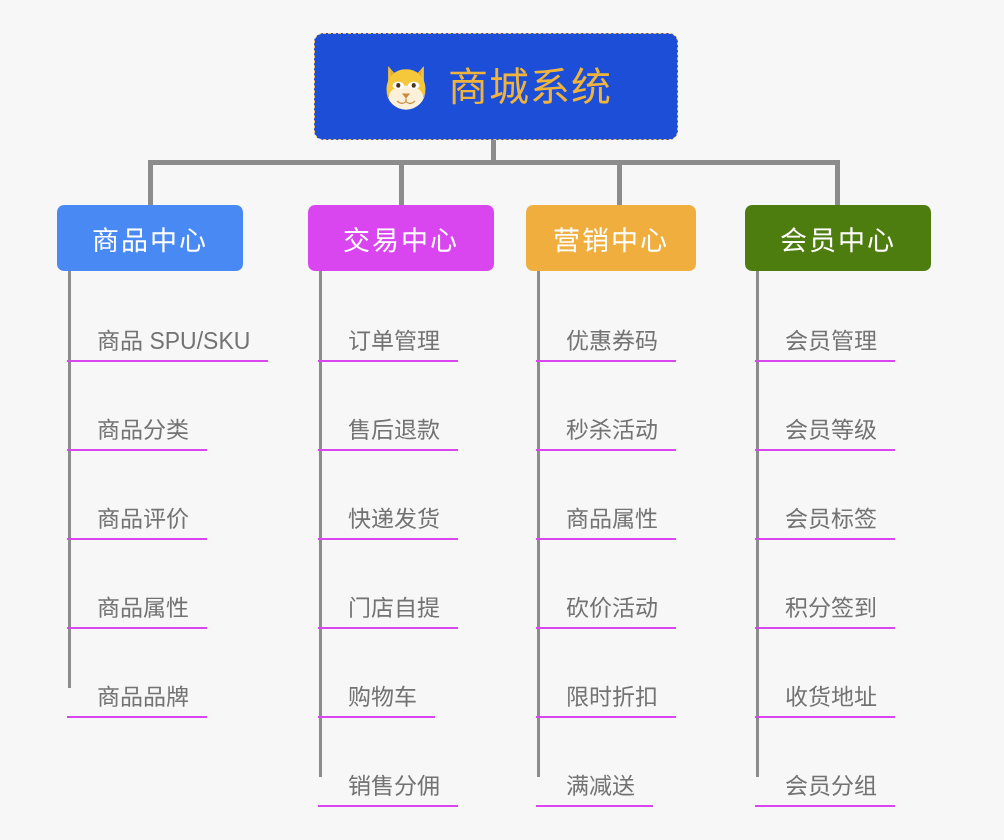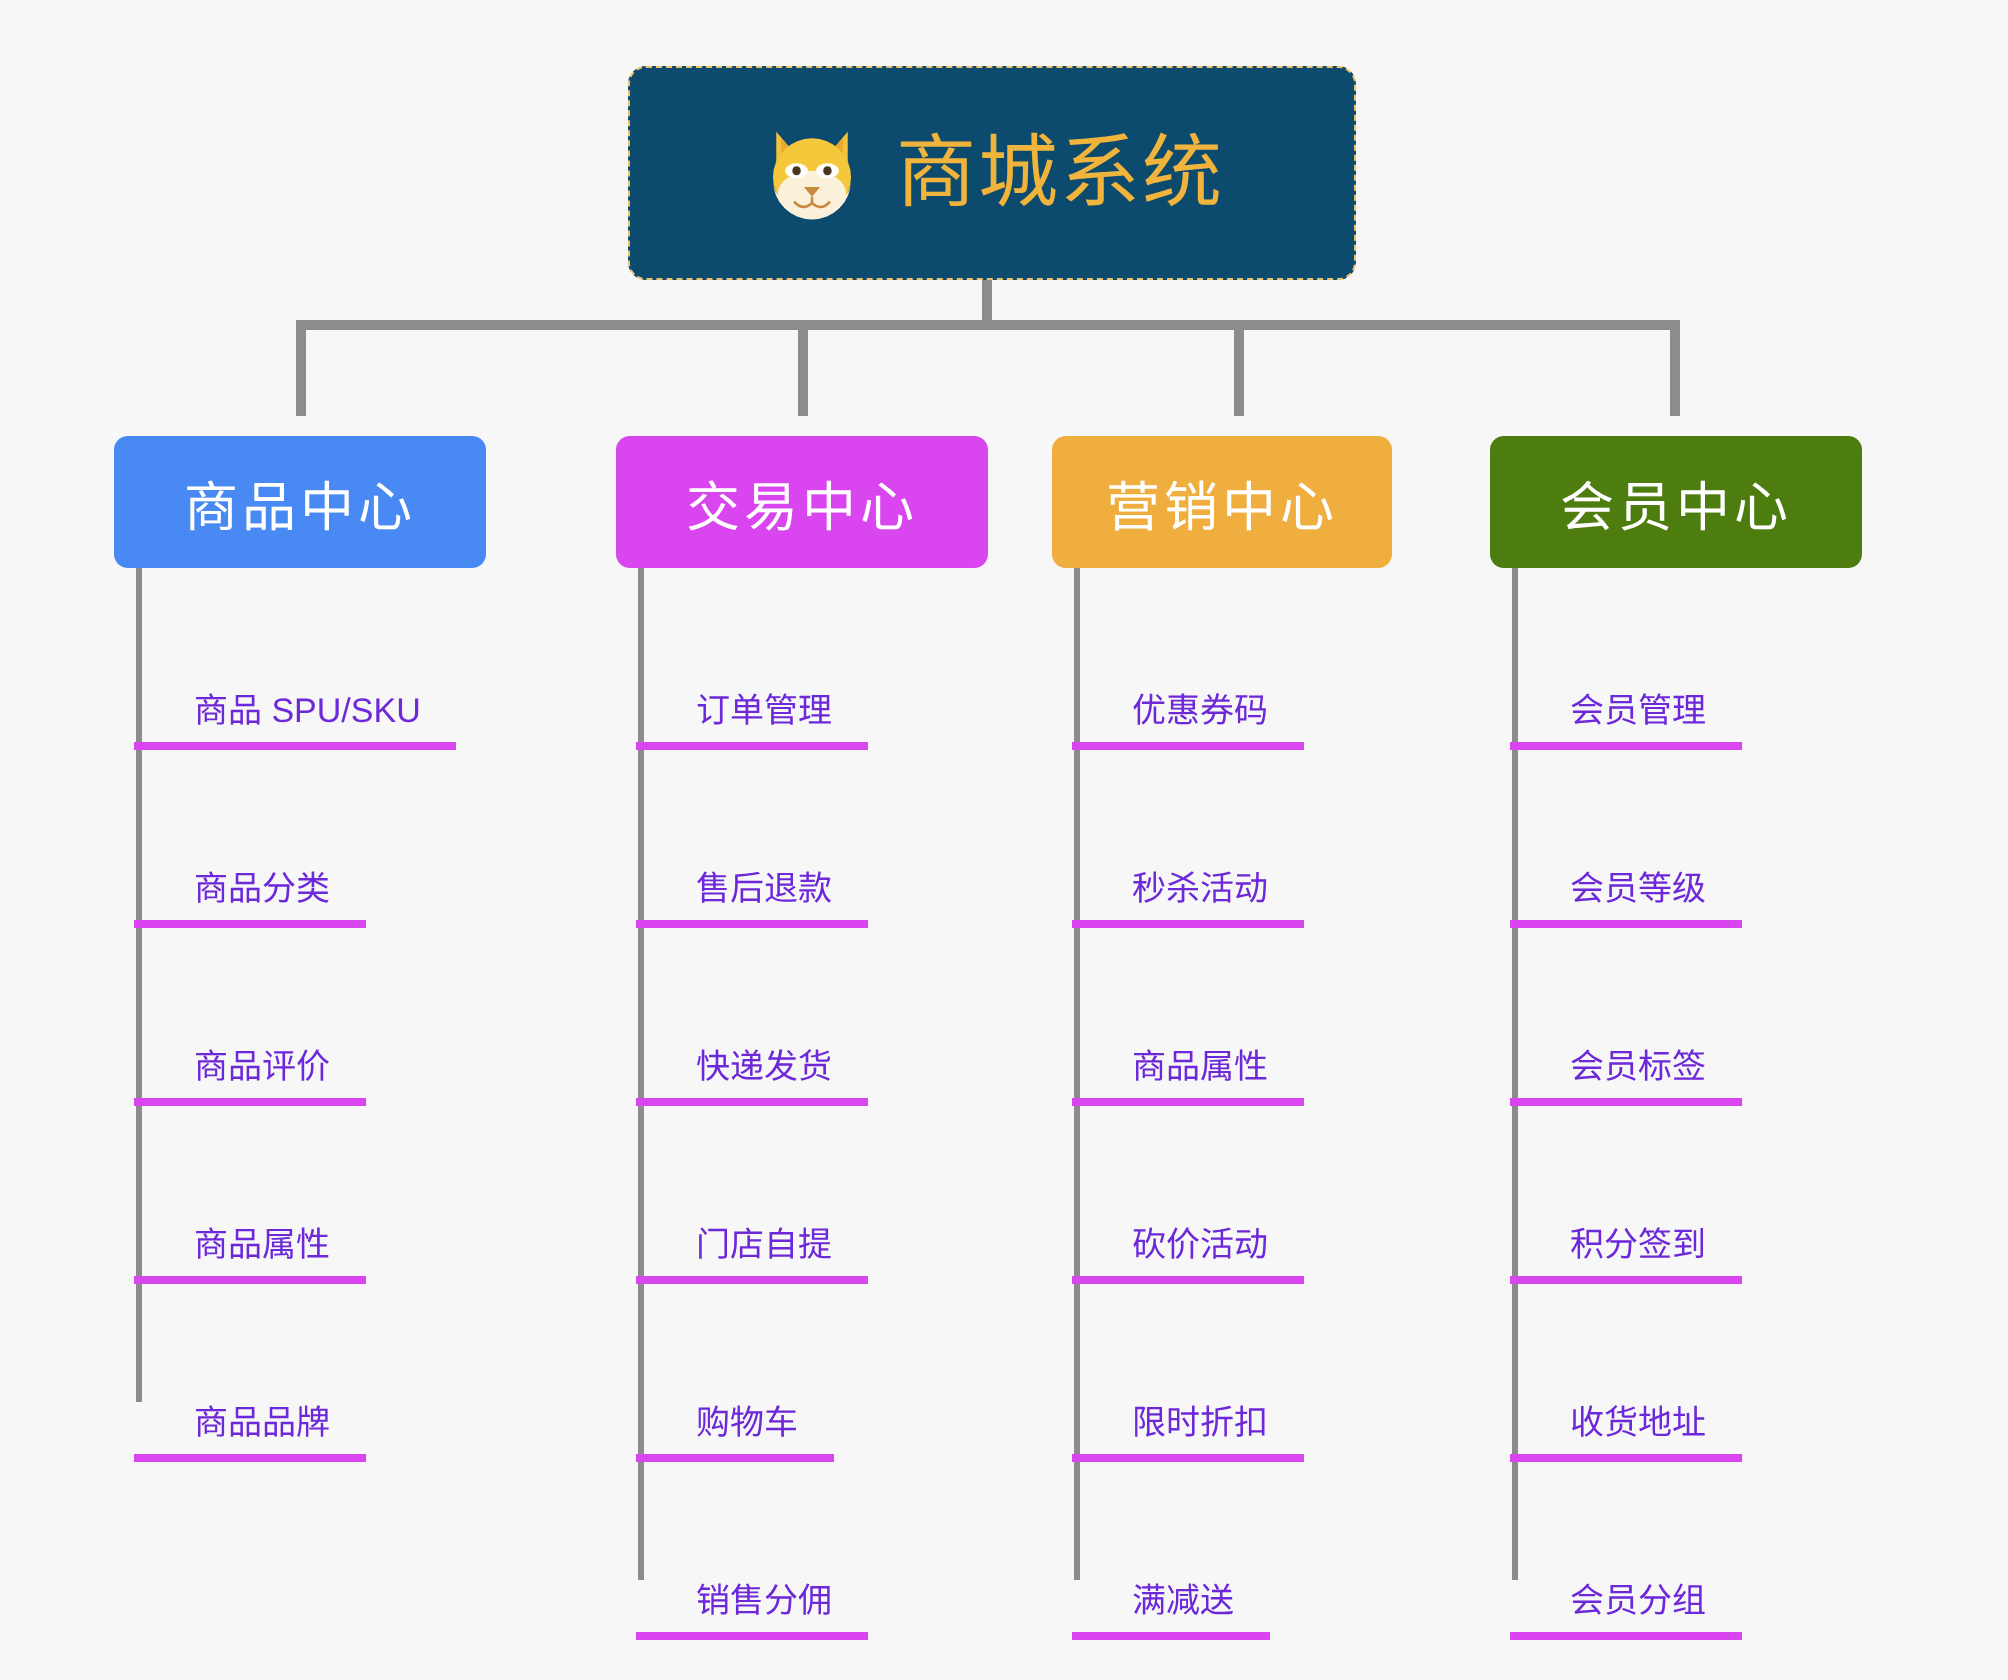--- a/index.html
+++ b/index.html
@@ -86,21 +86,20 @@
   .branch-header {
     height: 66px;
     border-radius: 7px;
     display: flex;
     align-items: center;
     justify-content: center;
     color: #FFFFFF;
     font-size: 27px;
     letter-spacing: 2px;
     box-sizing: border-box;
-    margin-top: 13px;
   }
 
   
   .leaf-list {
     position: relative;
     margin-left: 11px;
     padding-top: 2px;
   }
   .leaf-spine {
     position: absolute;
@@ -114,45 +113,45 @@
     position: relative;
     height: 89px;
     display: flex;
     align-items: flex-end;
     box-sizing: border-box;
   }
   .leaf-text {
     position: relative;
     display: inline-block;
     padding: 0 18px 7px 30px;
-    font-size: 17px;
+    font-size: 23px;
     line-height: 1;
-    color: #6d28d9;
+    color: #737373;
     white-space: nowrap;
-    border-bottom: 4px solid #d946ef;
+    border-bottom: 2px solid #d946ef;
     margin-left: -1px;
   }
 
   
   #branch-0 { left: 57px; }
   #branch-1 { left: 308px; }
   #branch-2 { left: 526px; }
   #branch-3 { left: 745px; }
 
   #branch-0 .branch-header { width: 186px; }
   #branch-1 .branch-header { width: 186px; }
   #branch-2 .branch-header { width: 170px; }
   #branch-3 .branch-header { width: 186px; }
 </style>
 </head>
 <body style="background: rgb(247, 247, 247);">
 
 <div id="canvas">
 
-  <div class="root-node" style="border-color: rgb(239, 192, 106); background: #0c4a6e;">
+  <div class="root-node" style="border-color: rgb(239, 192, 106); background: #1d4ed8;">
     <span class="root-emoji">
       <svg viewBox="0 0 64 64" width="52" height="52" aria-hidden="true">
         <path d="M10 6 L10 26 L22 20 Z" fill="#F2C23C"></path>
         <path d="M54 6 L54 26 L42 20 Z" fill="#F2C23C"></path>
         <path d="M13 10 L13 23 L21 19 Z" fill="#E8A92C"></path>
         <path d="M51 10 L51 23 L43 19 Z" fill="#E8A92C"></path>
         <circle cx="32" cy="34" r="24" fill="#F5C73B"></circle>
         <path d="M8 36 a24 24 0 0 0 48 0 a24 19 0 0 1 -48 0 Z" fill="#FBF0DA"></path>
         <ellipse cx="32" cy="44" rx="21" ry="14" fill="#FBF0DA"></ellipse>
         <ellipse cx="22.5" cy="30" rx="7" ry="4.6" fill="#FFFFFF"></ellipse>

